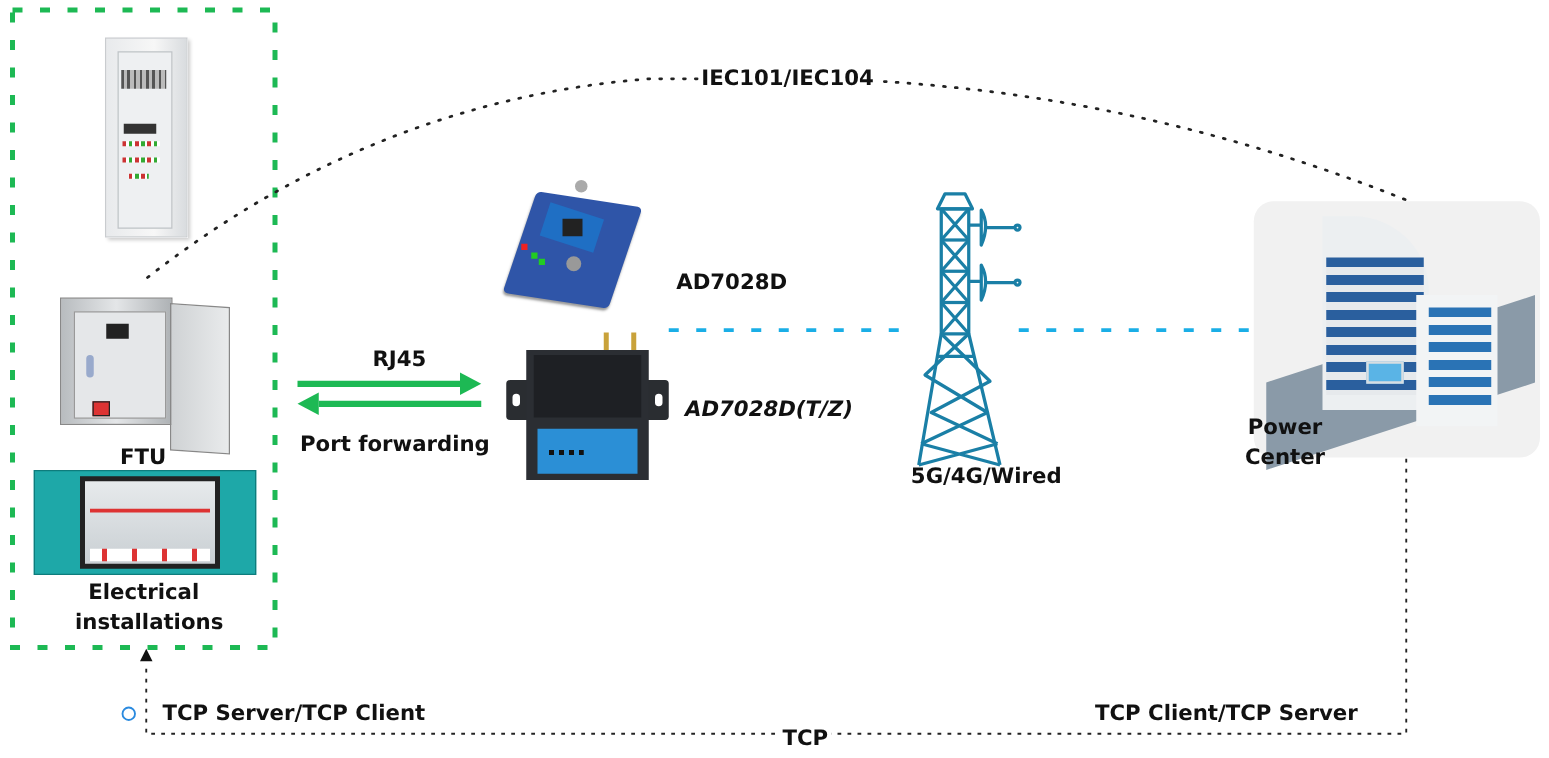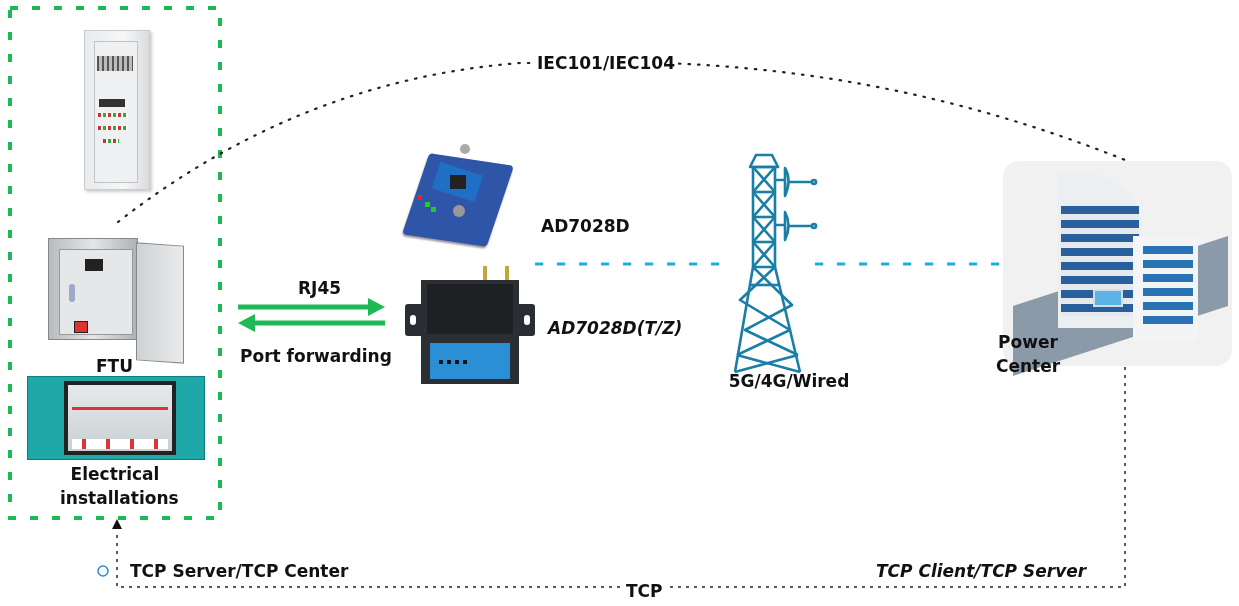--- a/index.html
+++ b/index.html
@@ -120,17 +120,17 @@
   <div class="abs" style="left:58px;top:45px;width:78px;height:110px;background:repeating-linear-gradient(#2a5f9e 0 8px,#e6e9ec 8px 14px);"></div>
   <div class="abs" style="left:130px;top:75px;width:65px;height:105px;background:#f2f4f5;"></div>
   <div class="abs" style="left:140px;top:85px;width:50px;height:80px;background:repeating-linear-gradient(#2a73b5 0 8px,#f2f4f5 8px 14px);"></div>
   <div class="abs" style="left:90px;top:128px;width:26px;height:14px;background:#5ab4e6;border:2px solid #d7dde2;"></div>
 </div>
 <div class="lbl center" style="left:988px;top:332px;width:80px;">
   <div>Power</div>
   <div style="margin-top:4px;">Center</div>
 </div>
 
-<div class="lbl" style="left:535px;top:53px;background:#fff;padding:0 2px;">IEC101/IEC104</div>
+<div class="lbl" style="left:559px;top:53px;background:#fff;padding:0 2px;">IEC101/IEC104</div>
 
-<div class="lbl" style="left:130px;top:561px;">TCP Server/TCP Center</div>
-<div class="lbl" style="left:876px;top:561px;font-style:italic;">TCP Client/TCP Server</div>
+<div class="lbl" style="left:130px;top:561px;">TCP Server/TCP Client</div>
+<div class="lbl" style="left:876px;top:561px;">TCP Client/TCP Server</div>
 <div class="lbl" style="left:624px;top:581px;background:#fff;padding:0 2px;">TCP</div>
 
 </body></html>

